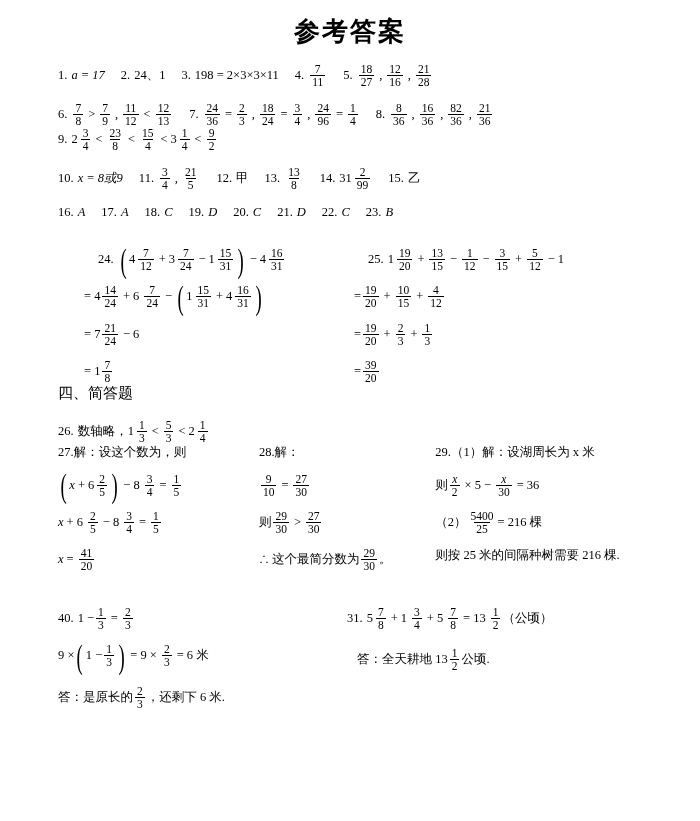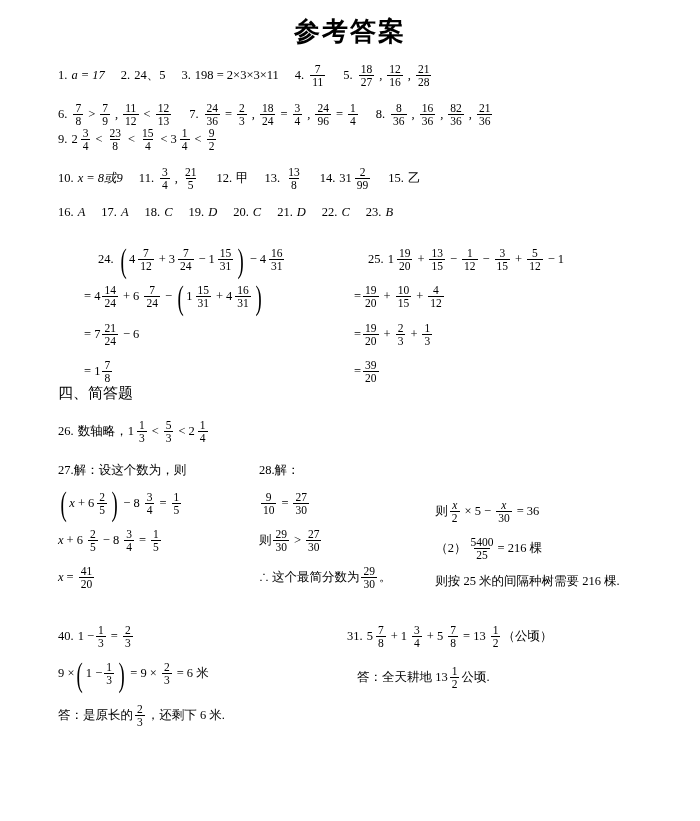--- a/index.html
+++ b/index.html
@@ -63,21 +63,21 @@
     position:relative;top:1px;
   }
   .cols{display:flex;margin-top:16px;}
   .col-l{width:270px;}
   .col-r{width:300px;}
   .eqrow{display:flex;align-items:center;margin-top:12px;margin-left:40px;}
   .indent{margin-left:26px;}
   .indent2{margin-left:10px;}
   .sec{font-size:15px;}
   .q{margin-top:16px;font-size:12.5px;display:flex;align-items:center;flex-wrap:wrap;}
-  .three{display:flex;margin-top:18px;align-items:flex-end;}
+  .three{display:flex;}
   .c1{width:205px;}
   .c2{width:180px;}
   .c3{width:215px;}
   .sub{margin-top:12px;display:flex;align-items:center;flex-wrap:wrap;}
   .two{display:flex;margin-top:22px;}
   .d1{width:290px;}
   .d2{width:300px;}
   .ans{margin-top:16px;display:flex;align-items:center;flex-wrap:wrap;}
 </style>
 </head>
@@ -89,21 +89,21 @@
 
   <div class="body">
 
     <div class="line">
       <span class="seg">
         <span class="num">1.</span>
         <span class="it">a = 17</span>
       </span>
       <span class="seg">
         <span class="num">2.</span>
-        <span>24、5</span>
+        <span>24、1</span>
       </span>
       <span class="seg">
         <span class="num">3.</span>
         <span>198 = 2×3×3×11</span>
       </span>
       <span class="seg">
         <span class="num">4.</span>
         <span class="frac">
           <span class="n">7</span>
           <span class="d">11</span>
@@ -593,20 +593,21 @@
           <span>∴ 这个最简分数为</span>
           <span class="frac">
               <span class="n">29</span>
               <span class="d">30</span>
             </span>
           <span>。</span>
         </div>
       </div>
 
       <div class="c3">
+        <div>29.（1）解：设湖周长为 x 米</div>
         <div class="sub">
           <span>则</span>
           <span class="frac">
               <span class="n it">x</span>
               <span class="d">2</span>
             </span>
           <span class="op">× 5 −</span>
           <span class="frac">
               <span class="n it">x</span>
               <span class="d">30</span>

